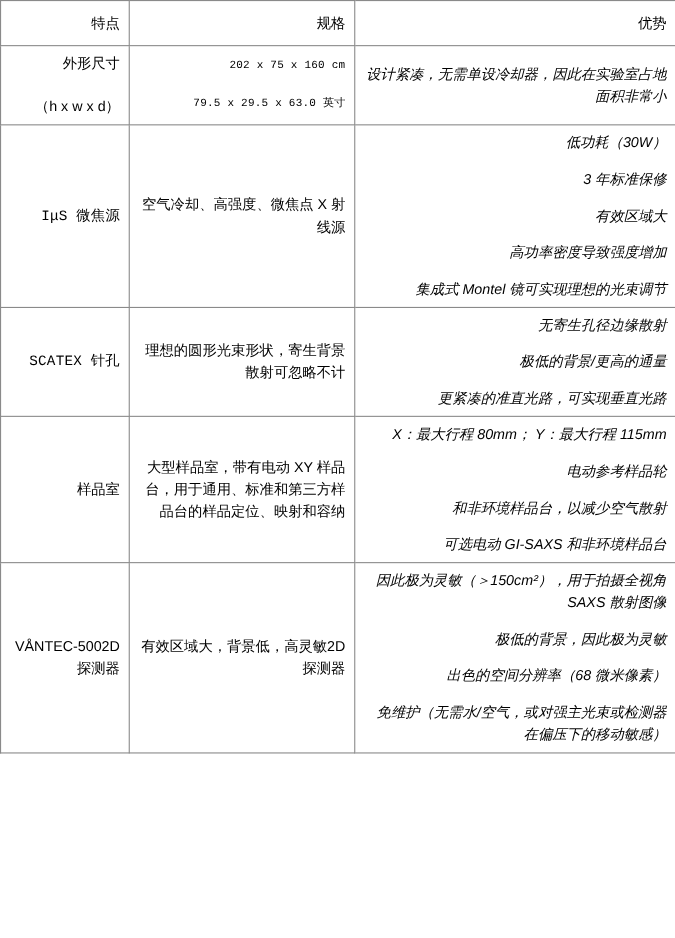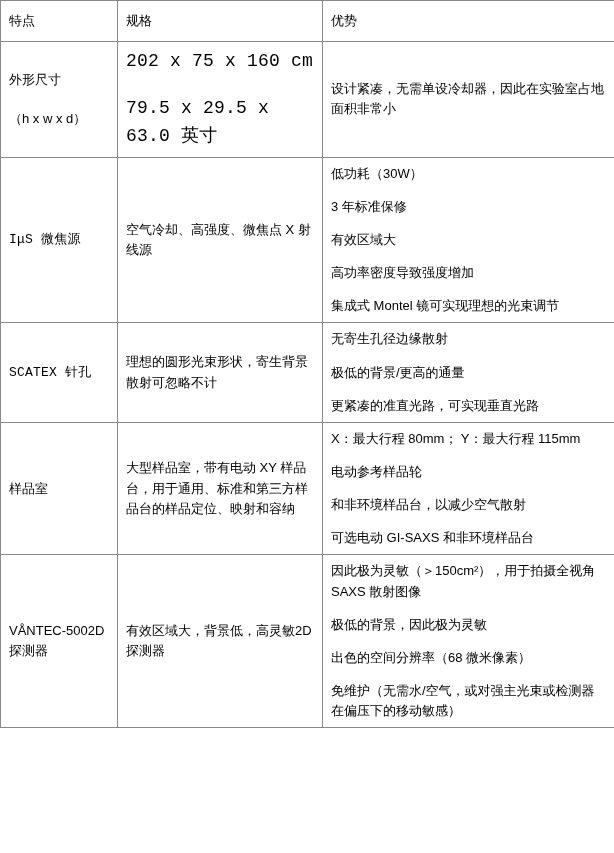--- a/index.html
+++ b/index.html
@@ -19,41 +19,43 @@
     width: 614px;
     border-collapse: collapse;
     table-layout: fixed;
   }
   table.spec-table td {
     border: 1px solid #8a8a8a;
     vertical-align: middle;
     padding: 6px 8px;
     line-height: 1.55;
     font-size: 13px;
+    text-align: right;
   }
   col.c-feature { width: 117px; }
   col.c-spec    { width: 205px; }
   col.c-adv     { width: 292px; }
 
   .head-cell {
     vertical-align: middle;
     height: 28px;
   }
   .feature-cell {
     line-height: 1.7;
   }
   .mono {
     font-family: "Liberation Mono", monospace;
-    font-size: 18px;
+    font-size: 10px;
     letter-spacing: 0.2px;
   }
   .adv-list {
     margin: 0;
     padding: 0;
     list-style: none;
+    font-style: italic;
   }
   .adv-list li {
     margin: 0 0 13px 0;
     line-height: 1.55;
   }
   .adv-list li:last-child {
     margin-bottom: 0;
   }
   .dim-line {
     display: block;

